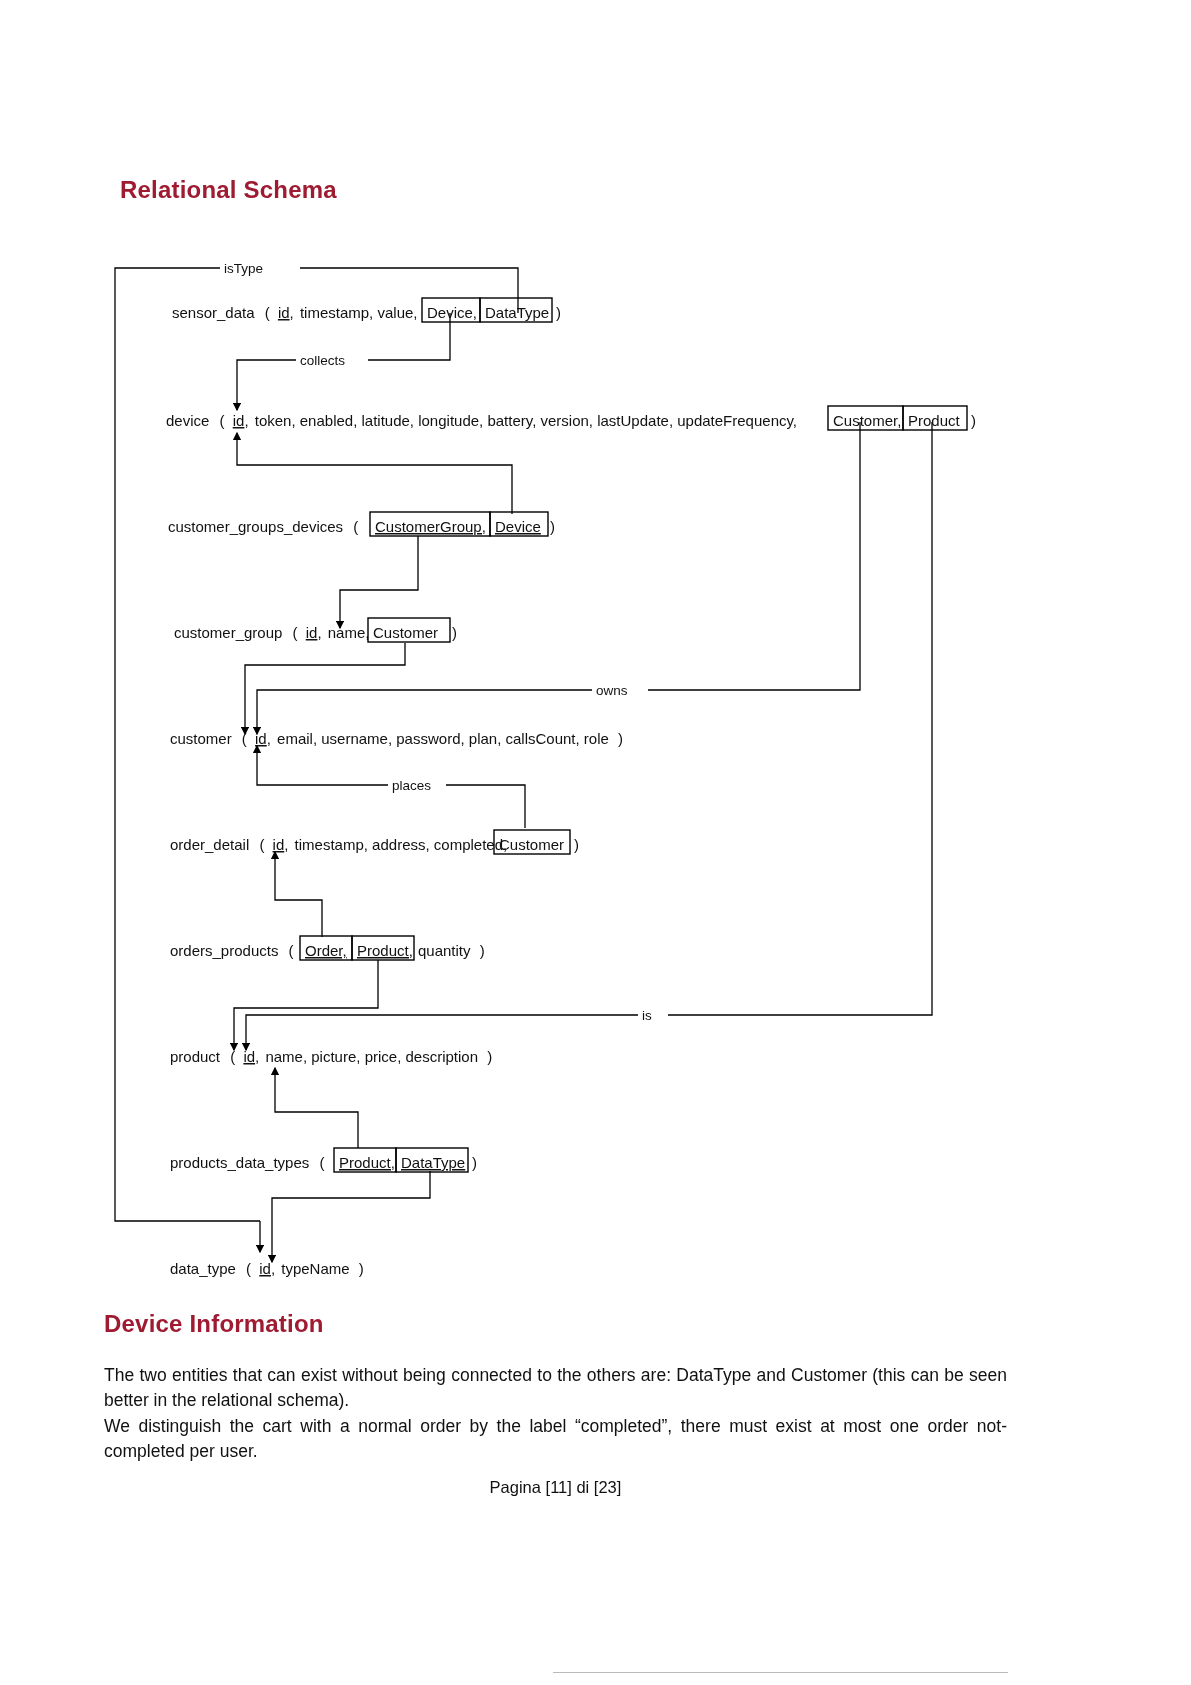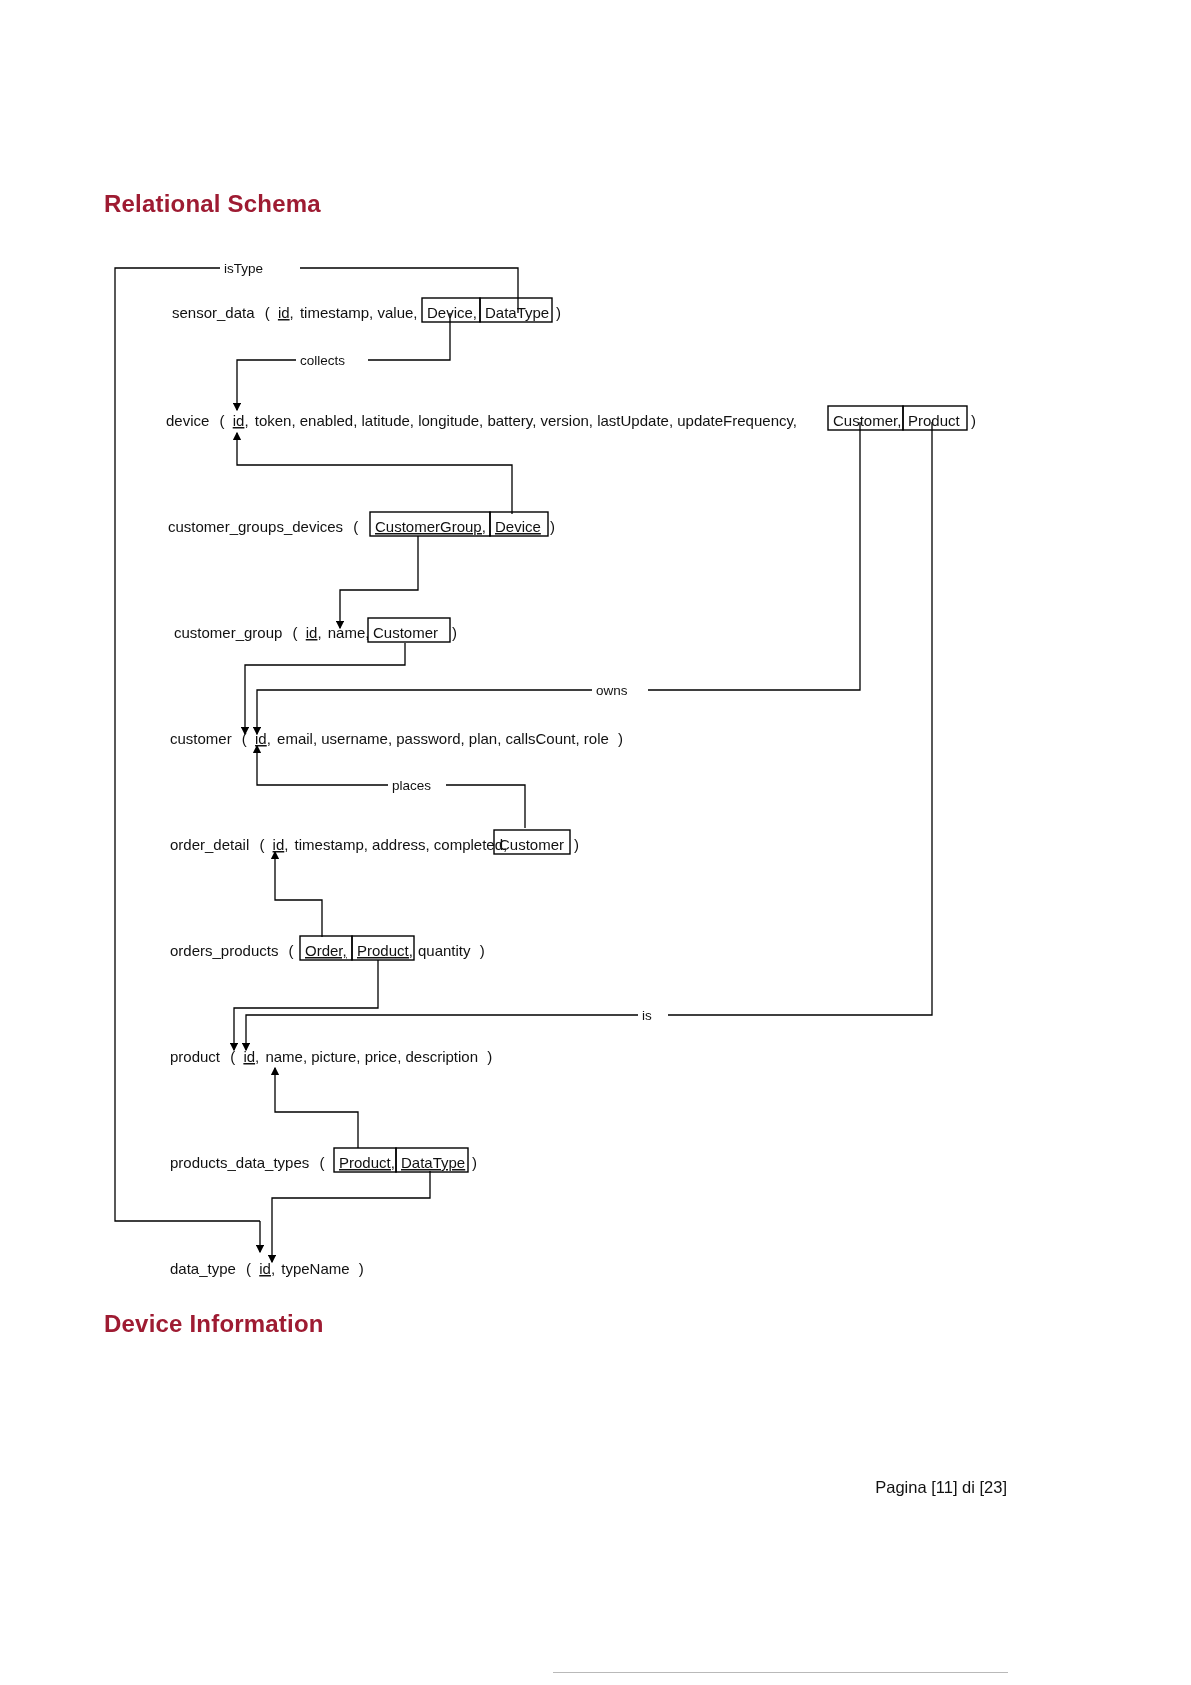--- a/index.html
+++ b/index.html
@@ -23,21 +23,21 @@
   }
   .h1 {
     position: absolute;
     left: 104px;
     font-size: 24px;
     font-weight: bold;
     color: #9e1b32;
     letter-spacing: 0.2px;
     white-space: nowrap;
   }
-  #page-title-relational { top: 174px; }
+  #page-title-relational { top: 160px; margin-left: 16px; }
   #page-title-other { top: 1294px; }
 
   .schema-wrap {
     position: absolute;
     left: 100px;
     top: 250px;
     width: 900px;
     height: 1035px;
   }
   .schema-wrap svg { display: block; }
@@ -74,21 +74,21 @@
     color: #111111;
   }
   #other-para-1 { top: 1345px; }
   #other-para-2 { top: 1396px; }
 
   .footer {
     position: absolute;
     left: 104px;
     width: 903px;
     top: 1478px;
-    text-align: right;
+    text-align: center;
     font-size: 16.5px;
     color: #111111;
   }
   .rule-bottom {
     position: absolute;
     left: 553px;
     top: 1672px;
     width: 455px;
     height: 1px;
     background: #b9b9b9;
@@ -298,19 +298,21 @@
           <tspan dx="2">typeName</tspan>
           <tspan dx="5">)</tspan>
         </text>
       </g>
 
     </svg>
   </div>
 
   <h1 class="h1" id="page-title-other">Device Information</h1>
 
-
+  <p class="body-text" id="other-para-1">The two entities that can exist without being connected to the others are: DataType and Customer (this can be seen better in the relational schema).</p>
+
+  <p class="body-text" id="other-para-2">We distinguish the cart with a normal order by the label “completed”, there must exist at most one order not-completed per user.</p>
 
   <div class="footer">Pagina [11] di [23]</div>
 
   <div class="rule-bottom"></div>
 
 </div>
 
 </body></html>

